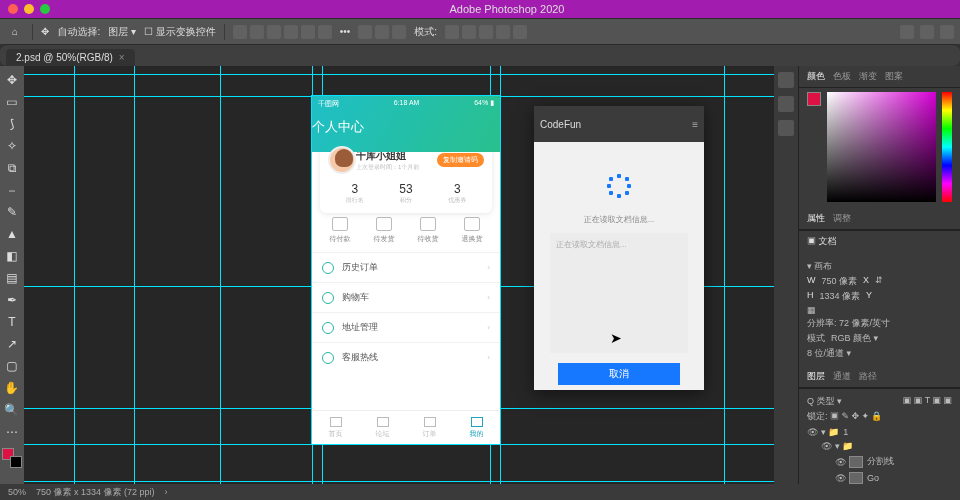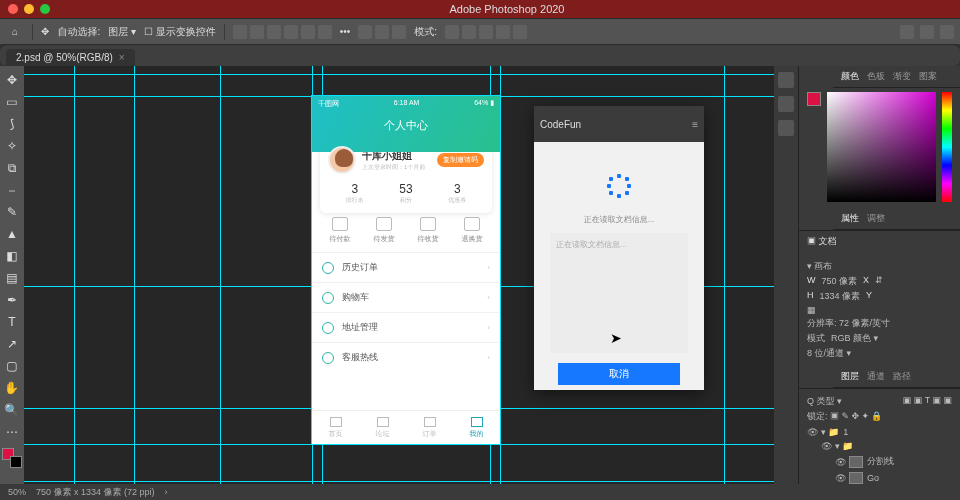--- a/index.html
+++ b/index.html
@@ -1,19 +1,19 @@
 <!DOCTYPE html>
 <html><head>
 <meta charset="utf-8">
 <style>
 * { margin: 0; padding: 0; box-sizing: border-box; font-family: -apple-system, "Helvetica Neue", Arial, sans-serif; }
 body { width: 960px; height: 500px; background: #323232; overflow: hidden; font-size: 11px; color: #ccc; }
 
 
-.titlebar { height: 18px; background: #7f1d1d; display: flex; align-items: center; padding: 0 8px; }
+.titlebar { height: 18px; background: #a21caf; display: flex; align-items: center; padding: 0 8px; }
 .traffic { display: flex; gap: 6px; margin-right: 12px; }
 .dot { width: 10px; height: 10px; border-radius: 50%; }
 .titlebar-title { flex: 1; text-align: center; font-size: 11px; color: #ddd; }
 
 .menubar { height: 26px; background: #535353; display: flex; align-items: center; padding: 0 6px; gap: 8px; font-size: 10px; color: #ddd; border-top: 1px solid #2a2a2a; }
 .menubar .home { width: 18px; height: 18px; display: flex; align-items: center; justify-content: center; }
 .menubar .sep { width: 1px; height: 16px; background: #3a3a3a; }
 .menubar .miclust { display: flex; gap: 3px; }
 .micon { width: 14px; height: 14px; background: #6a6a6a; border-radius: 2px; opacity: .6; }
 .menubar .right { margin-left: auto; display: flex; gap: 6px; }
@@ -31,23 +31,23 @@
 .swatch-pair .bg { position: absolute; width: 12px; height: 12px; background: #000; border: 1px solid #888; bottom: 0; right: 0; }
 
 .canvas-area { flex: 1; background: #262626; position: relative; overflow: hidden; }
 .guide-v { position: absolute; top: 0; bottom: 0; width: 1px; background: #00e5ff; }
 .guide-h { position: absolute; left: 0; right: 0; height: 1px; background: #00e5ff; }
 
 
 .artboard { position: absolute; left: 288px; top: 30px; width: 188px; height: 348px; background: #fff; box-shadow: 0 0 0 1px #00e5ff; }
 .mh { height: 56px; background: linear-gradient(120deg, #1fbfc7 0%, #29c08d 100%); color: #fff; position: relative; }
 .mh .status { display: flex; justify-content: space-between; padding: 3px 6px; font-size: 7px; }
-.mh .center { text-align: center; font-size: 11px; padding-top: 6px; }
+.mh .center { font-size: 13px; padding-top: 6px; }
 .card { margin: -14px 8px 0; background: #fff; border-radius: 6px; box-shadow: 0 1px 6px rgba(0,0,0,.1); padding: 8px; }
-.card-top { display: flex; align-items: center; gap: 6px; }
+.card-top { display: flex; align-items: center; }
 .avatar { width: 28px; height: 28px; border-radius: 50%; background: #f6c9a8; border: 2px solid #eee; position: relative; overflow: hidden; }
 .avatar::after { content: ""; position: absolute; width: 18px; height: 18px; background: #9b5c3a; border-radius: 50% 50% 40% 40%; top: 1px; left: 5px; }
 .uname { font-size: 10px; color: #333; font-weight: 600; }
 .usub { font-size: 6px; color: #bbb; }
 .pill { margin-left: auto; background: #ff8a2a; color: #fff; font-size: 7px; padding: 2px 6px; border-radius: 8px; }
 .stats { display: flex; justify-content: space-around; margin-top: 8px; }
 .stat { text-align: center; }
 .stat .n { font-size: 12px; color: #333; }
 .stat .l { font-size: 6px; color: #bbb; }
 .sectitle { display: flex; justify-content: space-between; padding: 10px 10px 6px; font-size: 10px; color: #333; }
@@ -72,21 +72,21 @@
 .spinner span { position: absolute; width: 4px; height: 4px; background: #1677ff; border-radius: 1px; }
 .dmsg { font-size: 8px; color: #888; }
 .dbox { margin: 8px 6px 0; height: 120px; background: #ececec; font-size: 8px; color: #aaa; padding: 6px; text-align: left; }
 .dbtn { margin: 10px 14px 0; height: 22px; background: #1677ff; color: #fff; font-size: 10px; display: flex; align-items: center; justify-content: center; }
 .cursor { position: absolute; color: #000; font-size: 14px; }
 
 
 .right-collapse { width: 24px; background: #3a3a3a; display: flex; flex-direction: column; align-items: center; padding-top: 6px; gap: 8px; }
 .right-collapse .ci { width: 16px; height: 16px; background: #555; border-radius: 2px; }
 .panels { width: 162px; background: #3a3a3a; display: flex; flex-direction: column; border-left: 1px solid #222; }
-.ptabs { display: flex; gap: 8px; padding: 4px 8px; font-size: 9px; color: #999; border-bottom: 1px solid #222; margin-left: 34px; }
+.ptabs { display: flex; gap: 8px; padding: 4px 8px; font-size: 9px; color: #999; border-bottom: 1px solid #222; }
 .ptabs .on { color: #eee; }
 .picker { height: 120px; padding: 4px 8px; display: flex; gap: 6px; }
 .picker .sq { width: 14px; height: 14px; background: #d14; border: 1px solid #888; }
 .picker .grad { flex: 1; height: 110px; background: linear-gradient(to right, #fff, #d400d4); position: relative; }
 .picker .grad::after { content: ""; position: absolute; inset: 0; background: linear-gradient(to bottom, transparent, #000); }
 .picker .hue { width: 10px; height: 110px; background: linear-gradient(to bottom, #f00,#ff0,#0f0,#0ff,#00f,#f0f,#f00); }
 .psec { border-top: 1px solid #222; padding: 4px 8px; font-size: 9px; color: #bbb; }
 .psec .hdr { color: #ddd; margin-bottom: 12px; }
 .prow { display: flex; gap: 6px; margin: 2px 0; font-size: 9px; }
 .prow .k { color: #ddd; }

